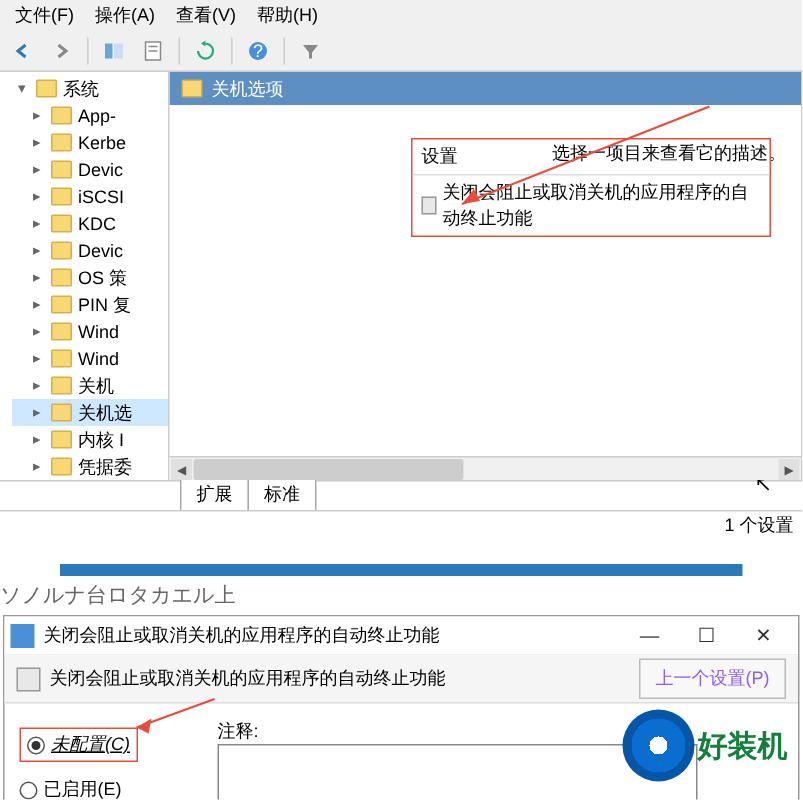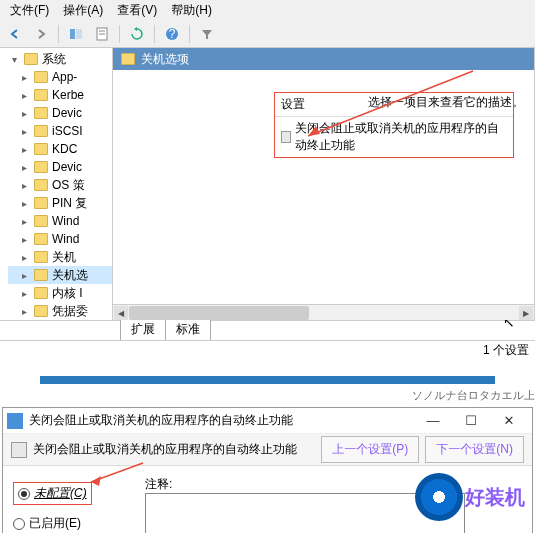--- a/index.html
+++ b/index.html
@@ -28,42 +28,42 @@
 .settings-item .pol-icon { width: 12px; height: 12px; background: #e8e8e8; border: 1px solid #999; }
 .arrow-red { position: absolute; pointer-events: none; }
 .hscroll { height: 16px; background: #f0f0f0; border-top: 1px solid #ccc; position: relative; }
 .hscroll .thumb { position: absolute; height: 14px; top: 1px; background: #cdcdcd; border-radius: 2px; }
 .hscroll .arr { position: absolute; width: 14px; height: 14px; top: 1px; background: #e0e0e0; display: flex; align-items: center; justify-content: center; font-size: 8px; color: #555; }
 .tabs-strip { height: 20px; border-top: 1px solid #ccc; display: flex; align-items: flex-end; padding-left: 120px; }
 .tabs-strip .tab { border: 1px solid #aaa; border-bottom: none; padding: 2px 10px; background: #fff; margin-right: -1px; font-family: Liberation Serif, serif; }
 .status { height: 20px; border-top: 1px solid #ccc; padding: 2px 6px; display: flex; align-items: center; justify-content: flex-end; }
 .gap-band { height: 16px; background: #fff; }
 .blue-band { height: 8px; background: #2a7ab9; margin: 0 40px; position: relative; }
-.gap-text { text-align: right; color: #666; font-size: 11px; padding: 4px 0; }
+.gap-text { text-align: left; color: #666; font-size: 14px; padding: 4px 0; }
 .dialog { border: 1px solid #999; margin: 0 2px; }
 .dlg-title { height: 26px; display: flex; align-items: center; padding: 0 4px; background: #fff; border-bottom: 1px solid #eee; }
 .dlg-title .ico { width: 16px; height: 16px; background: #4a90d9; margin-right: 6px; }
 .dlg-title .spacer { flex: 1; }
 .win-btn { width: 38px; height: 22px; display: flex; align-items: center; justify-content: center; font-size: 13px; color: #333; }
 .dlg-sub { height: 32px; display: flex; align-items: center; padding: 0 8px; gap: 6px; background: #f5f5f5; border-bottom: 1px solid #ddd; }
 .dlg-sub .ico2 { width: 16px; height: 16px; background: #e8e8e8; border: 1px solid #999; }
 .dlg-sub .spacer { flex: 1; }
 .nav-btn { padding: 4px 10px; border: 1px solid #bbb; background: #f8f8f8; color: #8b5cf6; }
 .dlg-body { display: flex; padding: 10px 10px 4px 10px; gap: 12px; }
 .radio-col { width: 120px; display: flex; flex-direction: column; gap: 10px; padding-top: 6px; position: relative; }
 .radio-row { display: flex; align-items: center; gap: 4px; }
 .radio-row.sel-red { border: 1px solid #e74c3c; padding: 2px 4px; width: fit-content; font-style: italic; }
 .radio { width: 12px; height: 12px; border: 1px solid #555; border-radius: 50%; display: flex; align-items: center; justify-content: center; }
 .radio.checked::after { content: ""; width: 6px; height: 6px; background: #333; border-radius: 50%; }
 .right-col { flex: 1; }
 .field-label { margin-bottom: 0; }
 .textarea { width: 320px; height: 56px; border: 1px solid #888; background: #fff; }
 .watermark { position: absolute; right: 10px; bottom: 12px; display: flex; align-items: center; gap: 2px; }
 .eye { width: 48px; height: 48px; border-radius: 50%; background: radial-gradient(circle at 50% 50%, #fff 0 6px, #0a6ed1 6px 18px, #0656a8 18px 24px); position: relative; }
-.wm-text { font-size: 20px; font-weight: bold; color: #8b5cf6; }
+.wm-text { font-size: 20px; font-weight: bold; color: #15803d; }
 .cursor-ptr { position: absolute; left: 390px; top: 228px; font-size: 14px; color: #000; }
 .hl-under { text-decoration: underline; }
 </style>
 </head>
 <body>
 
 <div class="menubar">
   <span>文件(F)</span>
   <span>操作(A)</span>
   <span>查看(V)</span>
@@ -250,21 +250,20 @@
     <span class="spacer"></span>
     <div class="win-btn">—</div>
     <div class="win-btn">☐</div>
     <div class="win-btn">✕</div>
   </div>
   <div class="dlg-sub">
     <span class="ico2"></span>
     <span>关闭会阻止或取消关机的应用程序的自动终止功能</span>
     <span class="spacer"></span>
     <button class="nav-btn">上一个设置(P)</button>
-    <button class="nav-btn">下一个设置(N)</button>
   </div>
   <div class="dlg-body">
     <div class="radio-col">
       <svg class="arrow-red" style="left:70px;top:-18px" width="70" height="30">
         <line x1="60" y1="5" x2="8" y2="24" stroke="#e74c3c" stroke-width="1.5"></line>
         <path d="M8 24 L18 18 L16 28 Z" fill="#e74c3c"></path>
       </svg>
       <div class="radio-row sel-red">
         <span class="radio checked"></span>
         <span class="hl-under">未配置(C)</span>

